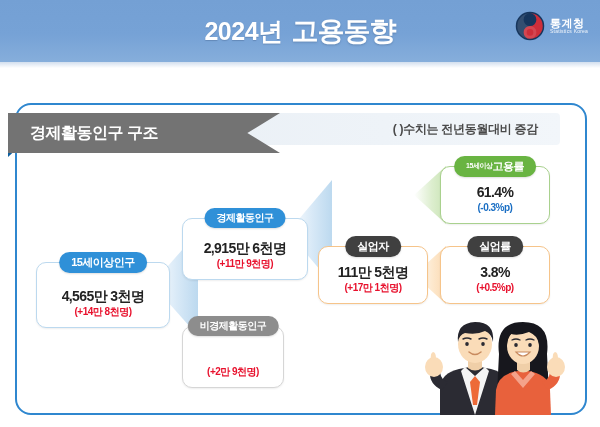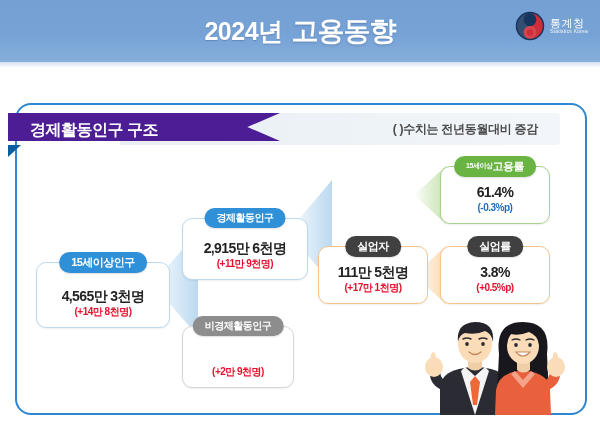--- a/index.html
+++ b/index.html
@@ -31,33 +31,33 @@
     text-shadow: 0 1px 2px rgba(60,90,130,0.40);
   }
 
   
   .logo {
     position: absolute; right: 12px; top: 11px;
     display: flex; align-items: center; gap: 5px;
   }
   .logo-mark { width: 30px; height: 30px; flex: 0 0 auto; }
   .logo-text { display: flex; flex-direction: column; line-height: 1.05; }
-  .logo-kr { font-size: 11px; font-weight: normal; color: #ffffff; letter-spacing: 0.5px; }
+  .logo-kr { font-size: 11px; font-weight: bold; color: #ffffff; letter-spacing: 0.5px; }
   .logo-en { font-size: 5px; color: #f2f6fb; letter-spacing: 0.2px; }
 
   
   .frame {
     position: absolute; left: 15px; top: 103px; width: 572px; height: 312px;
     border: 2px solid #2f87cf; border-radius: 16px; background: #ffffff;
   }
 
   
   .ribbon {
-    position: absolute; left: 8px; top: 113px; width: 272px; height: 28px;
-    background: #4c1d95; display: flex; align-items: flex-end;
+    position: absolute; left: 8px; top: 113px; width: 272px; height: 40px;
+    background: #737373; display: flex; align-items: center;
     clip-path: polygon(0 0, 100% 0, 88% 50%, 100% 100%, 0 100%);
     z-index: 4;
   }
   .ribbon-label {
     color: #ffffff; font-size: 16px; font-weight: bold;
     letter-spacing: -0.5px; padding-left: 22px;
   }
   .ribbon-fold {
     position: absolute; left: 8px; top: 145px; width: 13px; height: 12px;
     background: #0d5e9e; clip-path: polygon(0 0, 100% 0, 0 100%);
@@ -173,21 +173,21 @@
   </div>
 
   <div class="node node-blue" style="left:182px; top:218px; width:126px; height:62px;">
     <span class="pill pill-blue pill-xs">경제활동인구</span>
     <div class="node-pad">
       <span class="node-value">2,915만 6천명</span>
       <span class="node-delta delta-up">(+11만 9천명)</span>
     </div>
   </div>
 
-  <div class="node node-gray" style="left:182px; top:326px; width:112px; height:62px;">
+  <div class="node node-gray" style="left:182px; top:326px; width:102px; height:62px;">
     <span class="pill pill-gray pill-xs">비경제활동인구</span>
     <div class="node-pad">
       <span class="node-delta delta-up">(+2만 9천명)</span>
     </div>
   </div>
 
 
   <div class="node node-green" style="left:440px; top:166px; width:110px; height:58px;">
     <span class="pill pill-green pill-sm"><span class="pill-prefix">15세이상</span><span>고용률</span></span>
     <div class="node-pad">

